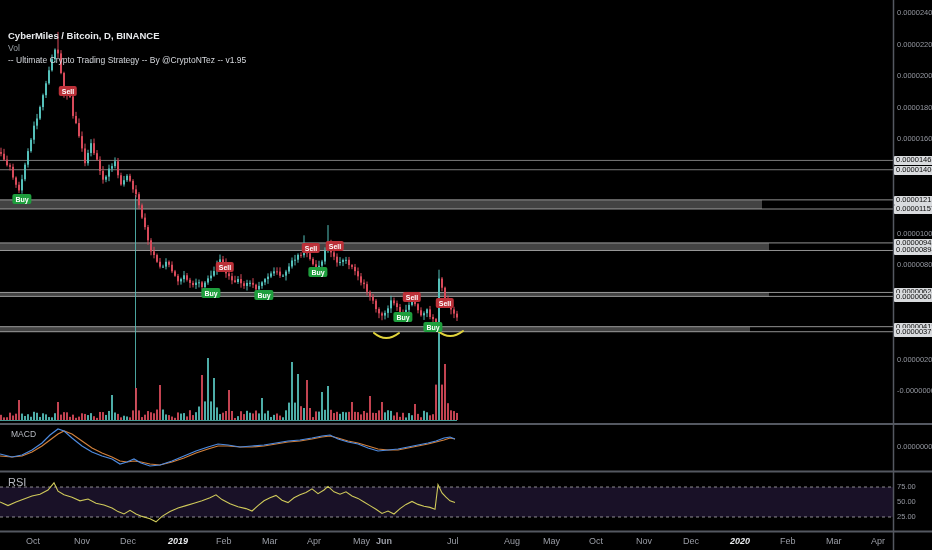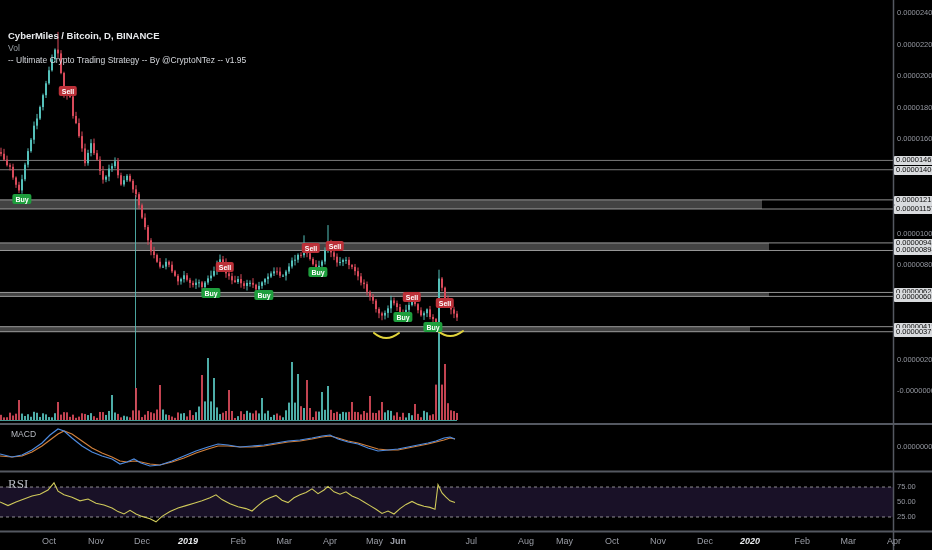--- a/index.html
+++ b/index.html
@@ -5,27 +5,27 @@
   html,body{margin:0;padding:0;background:#000;}
   #root{position:relative;width:932px;height:550px;background:#000;overflow:hidden;
         font-family:"Liberation Sans",sans-serif;-webkit-font-smoothing:antialiased;}
   #chart-svg{position:absolute;left:0;top:0;}
   #legend{position:absolute;left:8px;top:5px;z-index:6;line-height:1.25;margin-top:25px;}
   #legend .l1{color:#e8eaed;font-size:9.5px;font-weight:bold;}
   #legend .l2{color:#9aa0a6;font-size:8.5px;margin-top:1px;}
   #legend .l3{color:#d6d9de;font-size:8.5px;margin-top:1px;}
   .pane-label{position:absolute;z-index:6;color:#b7bac1;font-size:8.5px;}
   #macd-label{left:11px;top:429px;}
-  #rsi-label{left:8px;top:476px;font-size:13px;font-family:Liberation Serif, serif;}
+  #rsi-label{left:8px;top:476px;font-size:11px;}
   #price-axis{position:absolute;left:893px;top:0;width:39px;height:550px;z-index:4;}
   .ptick{position:absolute;left:4px;font-size:7.5px;color:#9598a1;white-space:nowrap;line-height:1;}
   .plabel{position:absolute;left:1px;font-size:7.5px;color:#0b0b0b;background:#d9dbde;
           padding:0.5px 2px;border-radius:1px;white-space:nowrap;line-height:1.1;}
   #time-axis{position:absolute;left:0;top:532px;width:932px;height:18px;z-index:4;}
-  .mtick{position:absolute;top:4px;width:30px;margin-left:-15px;text-align:right;
+  .mtick{position:absolute;top:4px;width:30px;margin-left:-15px;text-align:left;
          font-size:9px;color:#9a9da6;white-space:nowrap;}
   .mtick.bold{color:#e8eaed;font-weight:bold;font-style:italic;}
   #signals{position:absolute;left:0;top:0;width:893px;height:532px;z-index:5;pointer-events:none;}
   .sig{position:absolute;font-size:7px;font-weight:bold;color:#fff;padding:1.5px 3px;
        border-radius:2px;transform:translate(-50%,-50%);line-height:1;white-space:nowrap;}
 </style>
 </head>
 <body>
 
 <div id="root">

